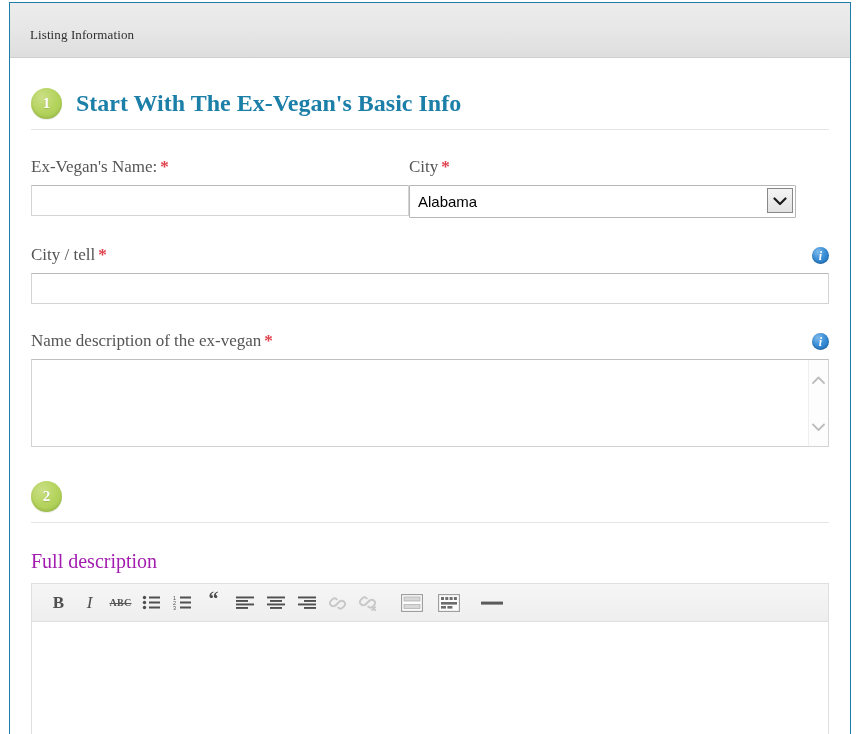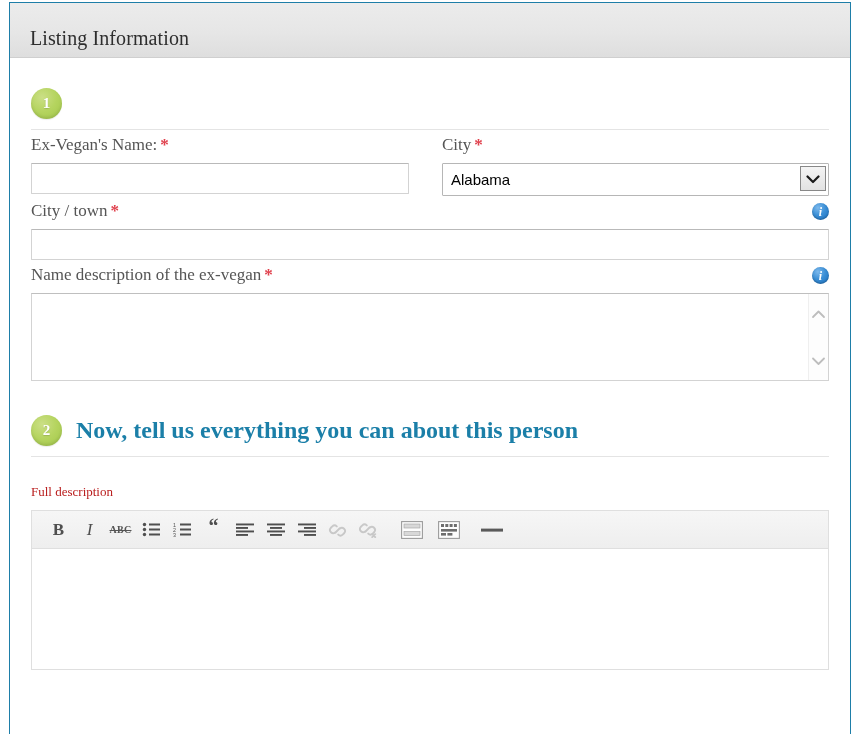--- a/index.html
+++ b/index.html
@@ -34,21 +34,21 @@
     background: linear-gradient(to bottom, #ececec 0%, #e6e6e6 55%, #dedede 100%);
     border-bottom: 1px solid #cfcfcf;
     box-sizing: border-box;
     position: relative;
   }
   .panel-header-title {
     position: absolute;
     left: 20px;
     top: 24px;
     font-family: "Liberation Serif", serif;
-    font-size: 20px;
+    font-size: 13px;
     color: #2e2e2e;
     letter-spacing: 0.1px;
   }
 
   
   .panel-body {
     padding: 0 21px;
     box-sizing: border-box;
   }
 
@@ -81,22 +81,21 @@
     font-family: "Liberation Serif", serif;
     font-size: 24px;
     font-weight: bold;
     color: #1b7fa8;
     line-height: 1.1;
   }
 
   
   .form-row {
     display: flex;
-    margin-top: 5px;
-    justify-content: space-between;
+    margin-top: 27px;
   }
   .field {
     position: relative;
   }
   .field.name  { width: 378px; }
   .field.state { width: 387px; }
   .field.full  { width: 100%; }
 
   .field-label {
     font-family: "Liberation Serif", serif;
@@ -222,22 +221,22 @@
     justify-content: space-between;
     padding: 15px 0 14px 0;
     box-sizing: border-box;
     pointer-events: auto;
   }
   .fake-scrollbar svg { display: block; }
 
   
   .editor-label {
     font-family: "Liberation Serif", serif;
-    font-size: 13px;
-    color: #b91c1c;
+    font-size: 20px;
+    color: #a21caf;
     margin-top: 27px;
     margin-bottom: 10px;
     display: block;
   }
   .editor-box {
     border: 1px solid #dfdfdf;
     background: #ffffff;
     box-sizing: border-box;
     width: 100%;
   }
@@ -287,20 +286,21 @@
 <div class="panel">
 
   <div class="panel-header">
     <div class="panel-header-title">Listing Information</div>
   </div>
 
   <div class="panel-body">
 
     <div class="section-head">
       <div class="step-badge">1</div>
+      <div class="section-title">Start With The Ex-Vegan's Basic Info</div>
     </div>
 
     <div class="form-row">
 
       <div class="field name">
         <label class="field-label">
           <span>Ex-Vegan's Name:</span><span class="req">*</span>
         </label>
         <input class="text-input" type="text" value="" style="">
       </div>
@@ -319,21 +319,21 @@
             </svg>
           </span>
         </div>
       </div>
 
     </div>
 
     <div class="form-row">
       <div class="field full">
         <label class="field-label">
-          <span>City / town</span><span class="req">*</span>
+          <span>City / tell</span><span class="req">*</span>
         </label>
         <span class="info-icon">i</span>
         <input class="text-input" type="text" value="" style="">
       </div>
     </div>
 
     <div class="form-row">
       <div class="field full">
         <label class="field-label">
           <span>Name description of the ex-vegan</span><span class="req">*</span>
@@ -348,21 +348,20 @@
             <svg width="15" height="10" viewBox="0 0 15 10">
               <path d="M2 2.5 L7.5 8 L13 2.5" fill="none" stroke="#bdbdbd" stroke-width="1.8" stroke-linecap="round" stroke-linejoin="round"></path>
             </svg>
           </div>
         </div>
       </div>
     </div>
 
     <div class="section-head">
       <div class="step-badge">2</div>
-      <div class="section-title">Now, tell us everything you can about this person</div>
     </div>
 
     <label class="editor-label">Full description</label>
 
     <div class="editor-box">
       <div class="editor-toolbar">
 
         <div class="tb-btn tb-b">
           <span>B</span>
         </div>

